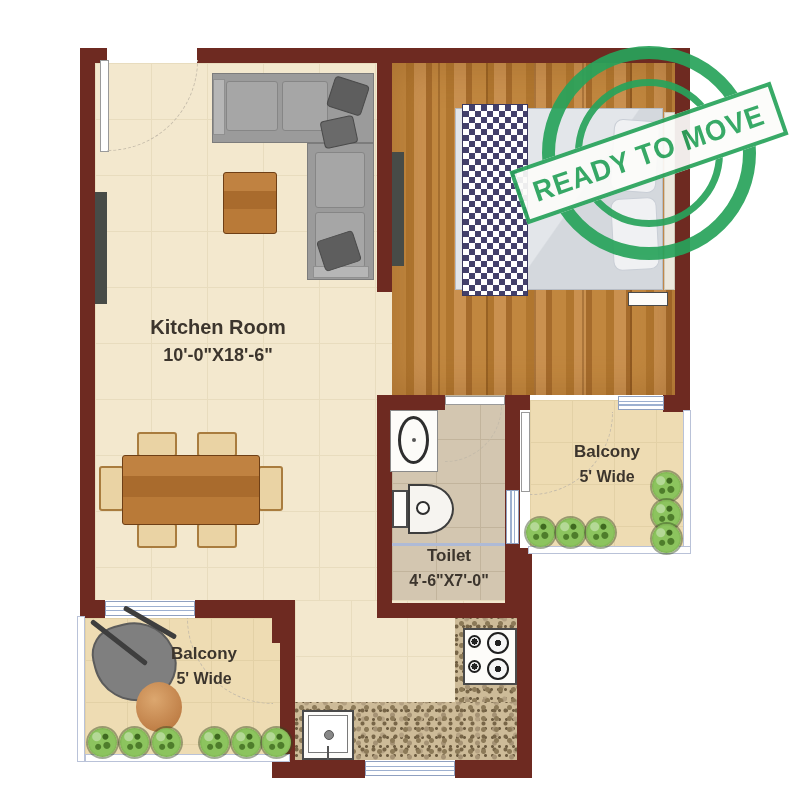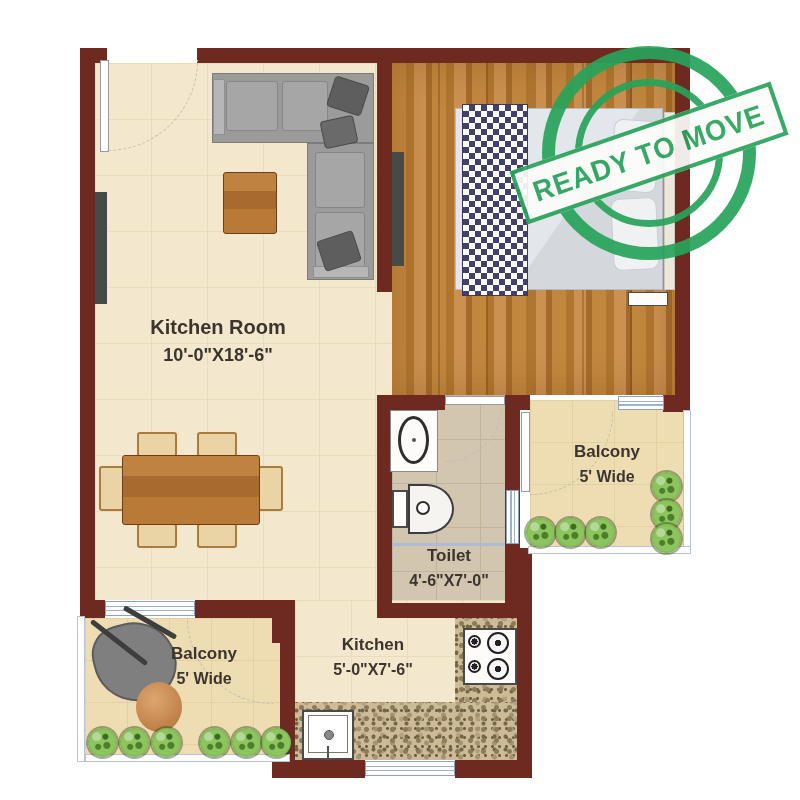--- a/index.html
+++ b/index.html
@@ -206,24 +206,20 @@
   <div class="bush" style="left:652px;top:524px;"></div>
 
   <div class="label lbl-lg" style="left:218px;top:341px;">
     <span class="nm">Kitchen Room</span>
     <span class="dm">10'-0"X18'-6"</span>
   </div>
   <div class="label lbl-sm" style="left:449px;top:568px;">
     <span class="nm">Toilet</span>
     <span class="dm">4'-6"X7'-0"</span>
   </div>
-  <div class="label lbl-sm" style="left:373px;top:657px;">
-    <span class="nm">Kitchen</span>
-    <span class="dm">5'-0"X7'-6"</span>
-  </div>
   <div class="label lbl-sm" style="left:607px;top:464px;">
     <span class="nm">Balcony</span>
     <span class="dm">5' Wide</span>
   </div>
   <div class="label lbl-sm" style="left:204px;top:666px;">
     <span class="nm">Balcony</span>
     <span class="dm">5' Wide</span>
   </div>
 
   <div class="stamp">

